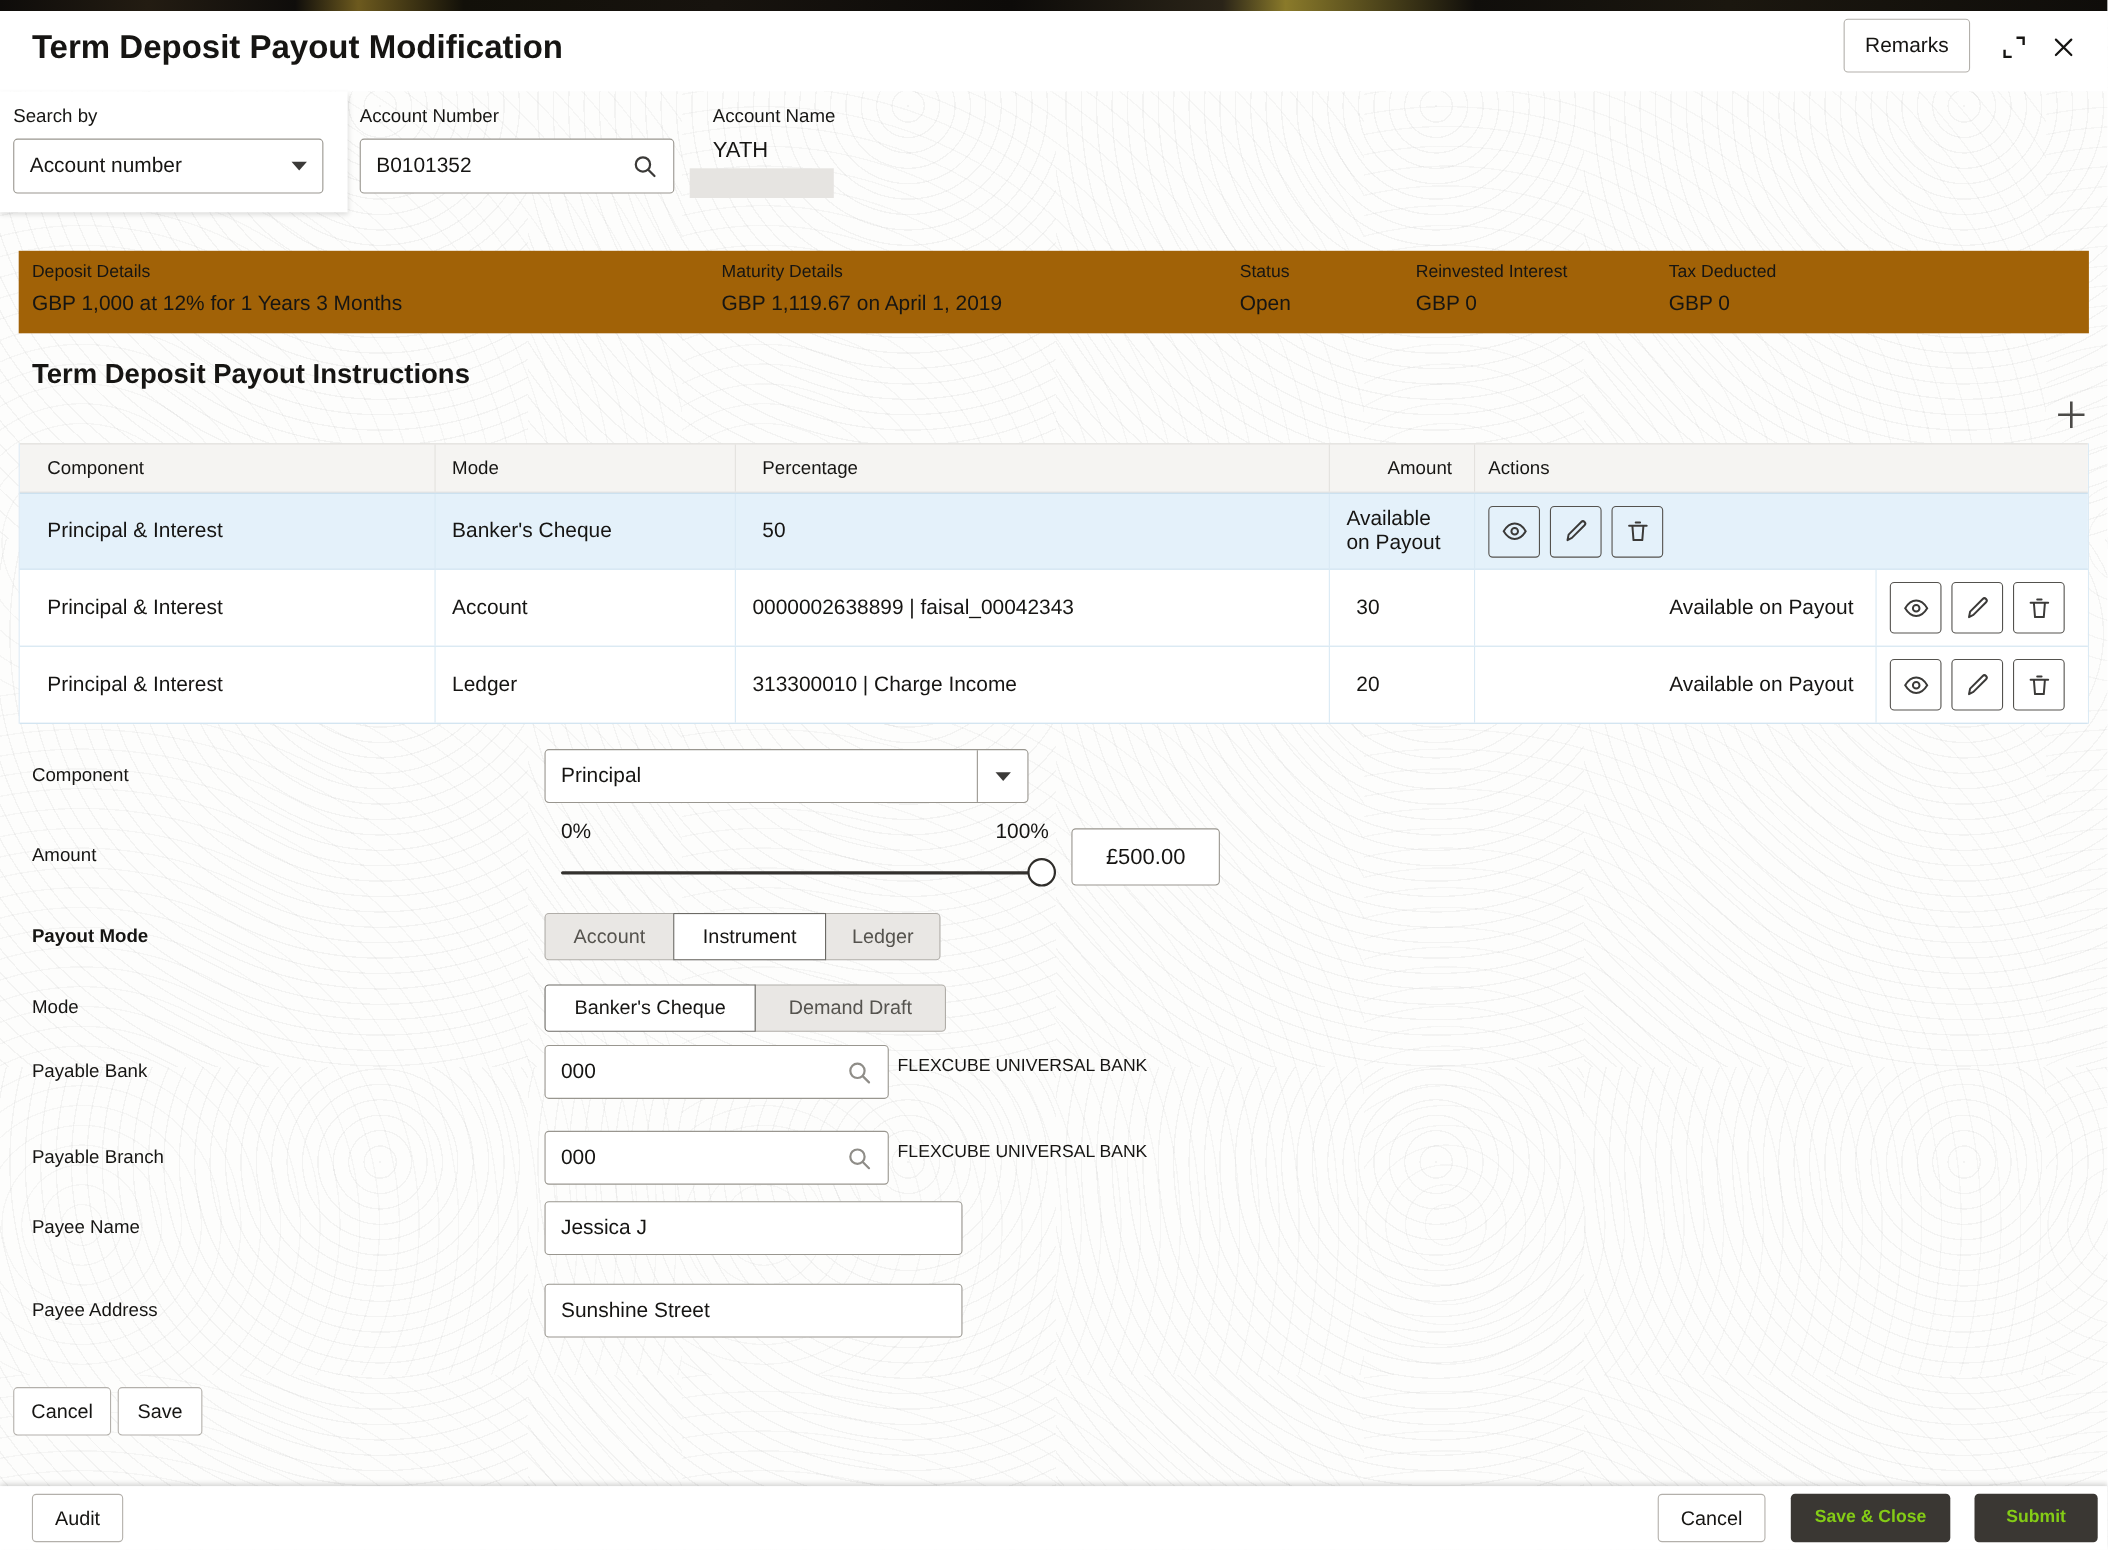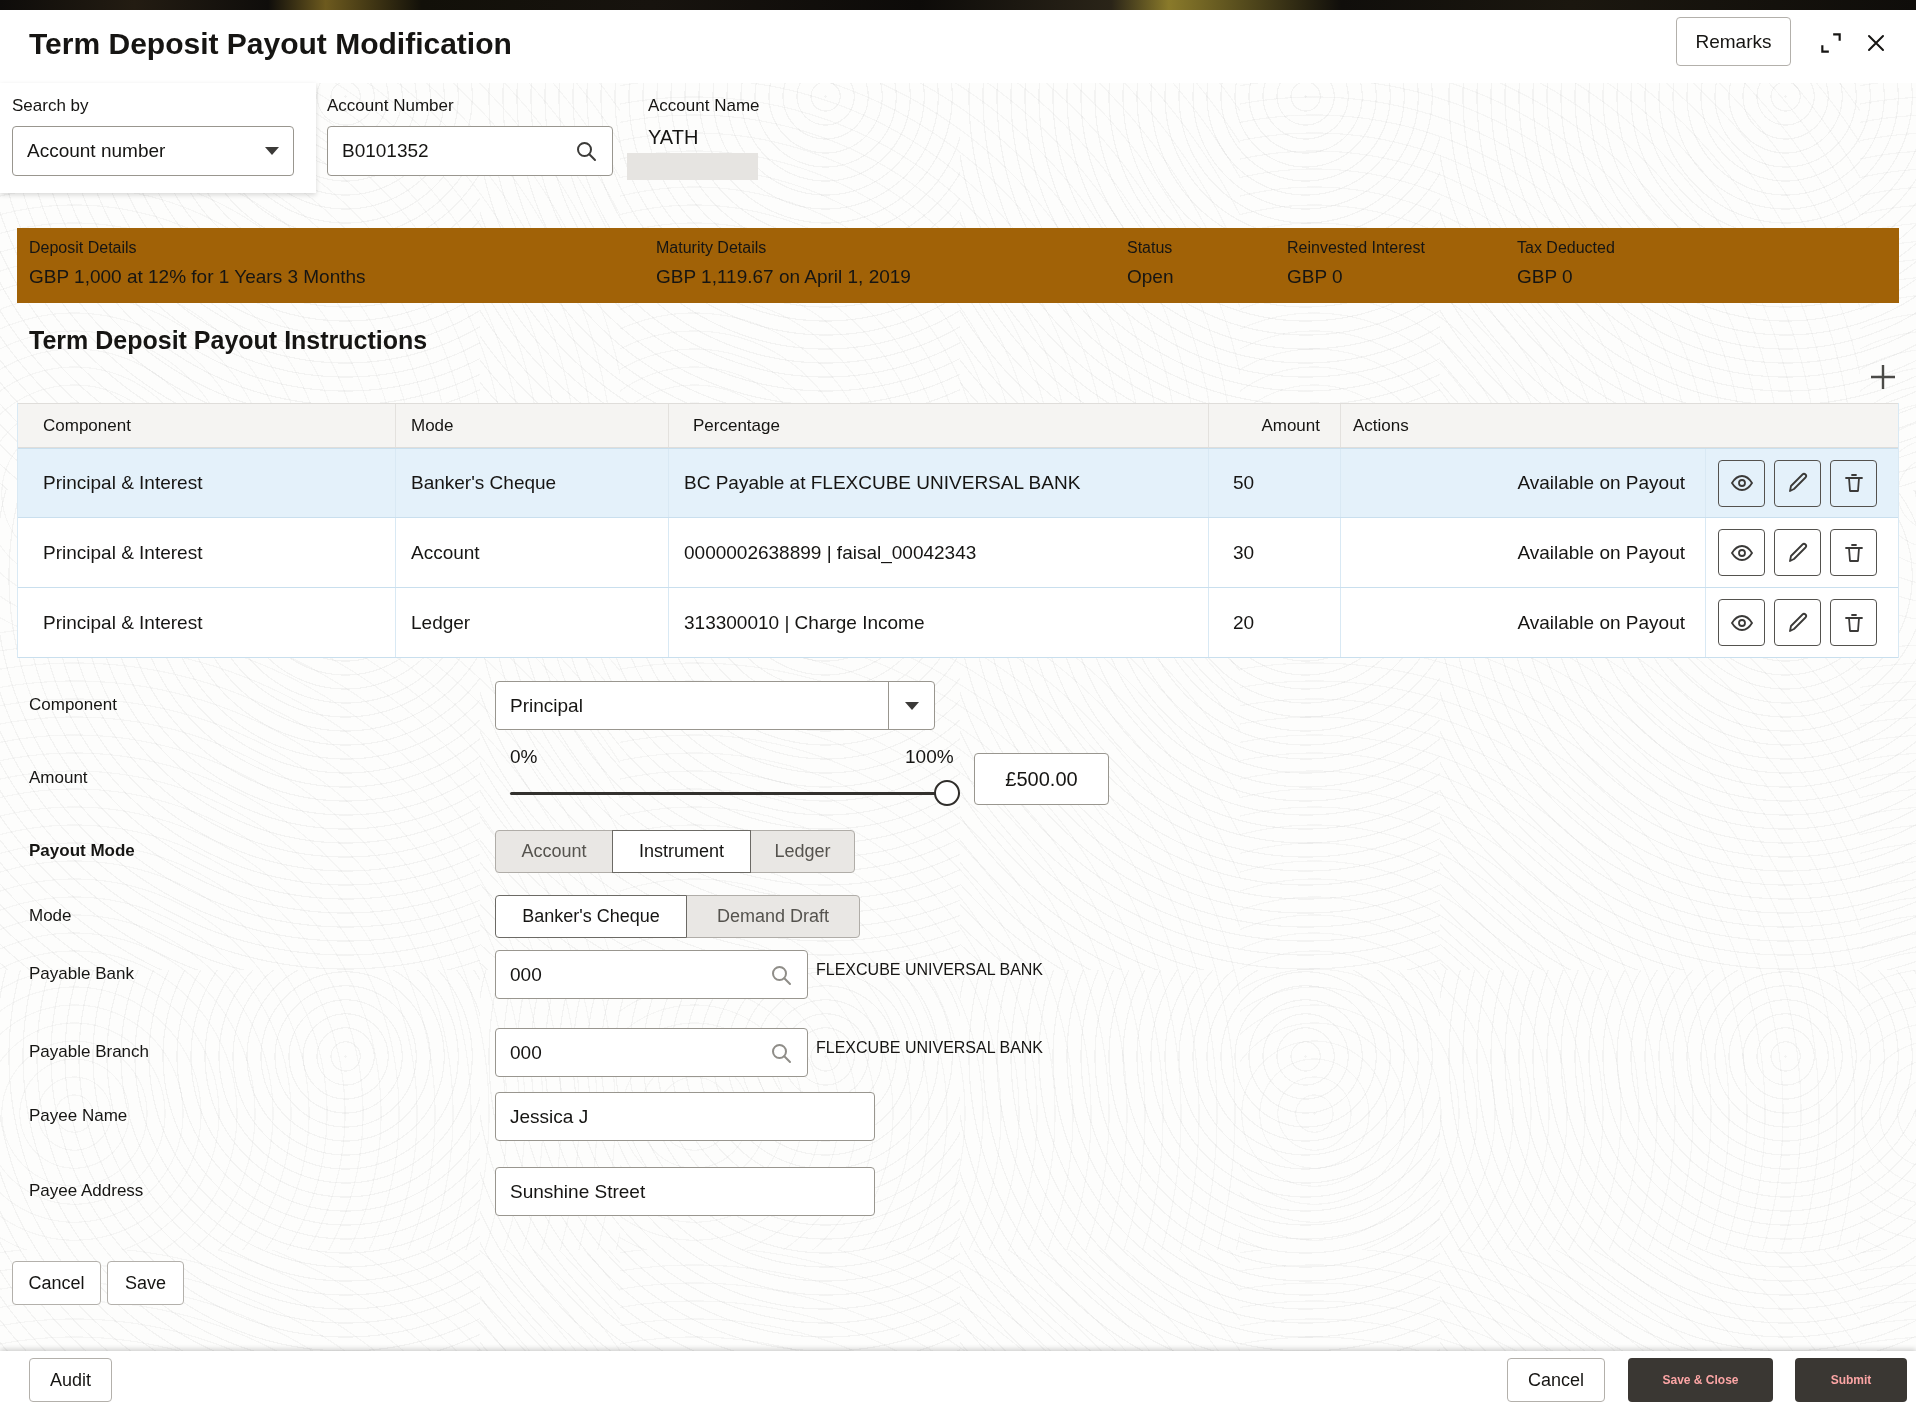--- a/index.html
+++ b/index.html
@@ -17,21 +17,21 @@
       repeating-radial-gradient(circle at 12% 78%, rgba(60,60,60,0.04) 0 1.2px, transparent 1.2px 18px);
     background-size: 480px 480px, 620px 620px;
   }
 
   .header-bar { position:absolute; left:0; top:10px; width:1916px; height:73px; background:#ffffff; }
   .page-title { position:absolute; left:29px; top:27px; font-size:30px; font-weight:700; color:#161513; }
 
   .btn-light { display:flex; align-items:center; justify-content:center; background:#ffffff;
     border:1px solid #b3b0ab; border-radius:4px; font-size:18px; color:#161513; cursor:pointer; }
   .btn-dark { display:flex; align-items:center; justify-content:center; background:var(--primary-btn,#3a3733);
-    border:none; border-radius:4px; font-size:12px; font-weight:700; color:#fca5a5; cursor:pointer; }
+    border:none; border-radius:4px; font-size:16px; font-weight:700; color:#84cc16; cursor:pointer; }
   .icon-btn { display:flex; align-items:center; justify-content:center; background:transparent; border:none; cursor:pointer; }
 
   .remarks-btn { position:absolute; left:1676px; top:17px; width:115px; height:49px; font-size:19px; }
   .expand-btn { position:absolute; left:1813px; top:25px; width:36px; height:36px; }
   .close-btn { position:absolute; left:1858px; top:25px; width:36px; height:36px; }
 
   .searchby-card { position:absolute; left:0; top:83px; width:316px; height:110px; background:#ffffff;
     box-shadow:0 2px 5px rgba(0,0,0,0.15); }
 
   .flabel { position:absolute; font-size:17px; color:#161513; white-space:nowrap; }
@@ -178,21 +178,20 @@
       <div class="th">Component</div>
       <div class="th">Mode</div>
       <div class="th pct">Percentage</div>
       <div class="th amt">Amount</div>
       <div class="th act">Actions</div>
     </div>
 
     <div class="trow cols selected">
       <div class="td">Principal &amp; Interest</div>
       <div class="td">Banker's Cheque</div>
-      <div class="td">BC Payable at FLEXCUBE UNIVERSAL BANK</div>
       <div class="td pct">50</div>
       <div class="td amt">Available on Payout</div>
       <div class="td act">
         <button class="action-btn">
             <span>
               <svg width="24" height="24" viewBox="0 0 24 24">
                 <path d="M2 12c2.8-4.7 6.1-7 10-7s7.2 2.3 10 7c-2.8 4.7-6.1 7-10 7s-7.2-2.3-10-7z" fill="none" stroke="#3b3a38" stroke-width="1.8"></path>
                 <circle cx="12" cy="12" r="3" fill="none" stroke="#3b3a38" stroke-width="1.8"></circle>
               </svg>
             </span>

